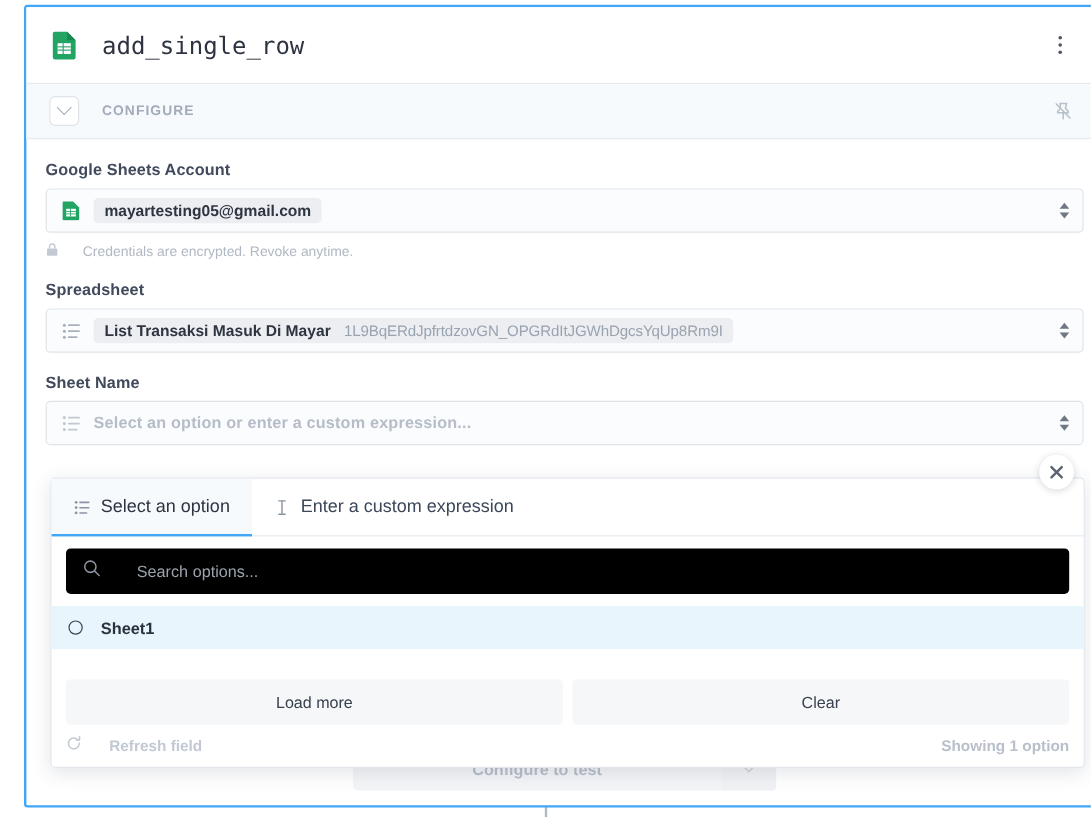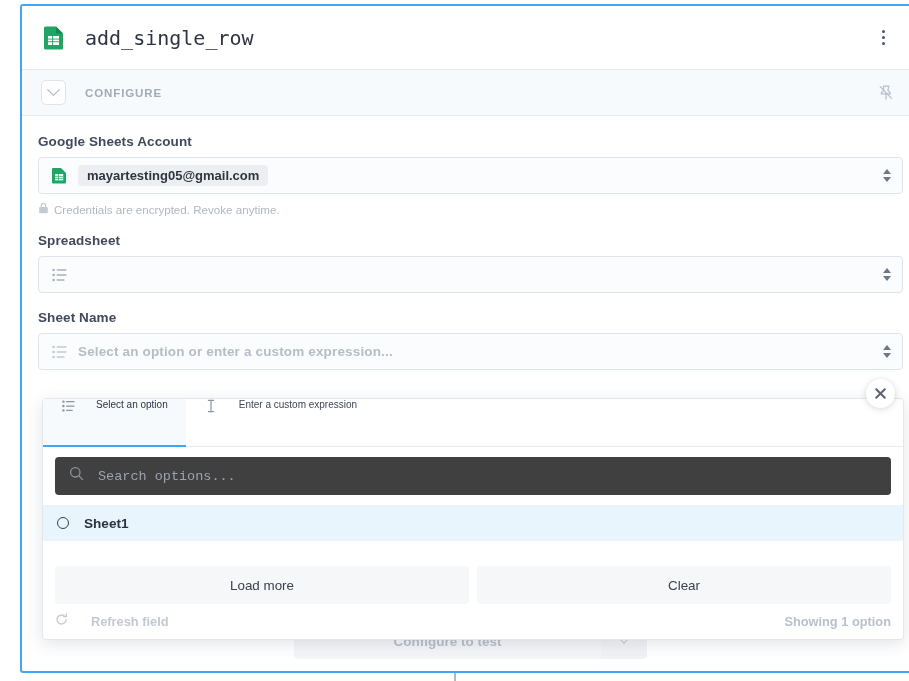--- a/index.html
+++ b/index.html
@@ -203,21 +203,21 @@
   .tri-down {
     width: 0; height: 0;
     border-left: 4.5px solid transparent;
     border-right: 4.5px solid transparent;
     border-top: 5px solid #6f7784;
   }
 
   .cred-note {
     display: flex;
     align-items: center;
-    gap: 5px;
+    gap: 20px;
     margin-top: 8px;
     font-size: 11.6px;
     color: #b0b8c3;
   }
 
   .field-group { margin-bottom: 17px; }
 
   
   .dropdown-panel {
     position: absolute;
@@ -230,23 +230,24 @@
     box-shadow: 0 4px 16px rgba(60,70,90,0.14);
     z-index: 20;
   }
   .dd-tabs {
     display: flex;
     height: 48px;
     border-bottom: 1px solid #e8ecf0;
   }
   .dd-tab {
     display: flex;
-    gap: 21px;
+    align-items: center;
+    gap: 9px;
     padding: 0 18px;
-    font-size: 10px;
+    font-size: 15px;
     color: #3c4758;
     cursor: pointer;
     position: relative;
   }
   .dd-tab.active {
     background: #f7fafd;
     color: #2d3442;
   }
   .dd-tab.active::after {
     content: "";
@@ -257,28 +258,27 @@
   }
   .dd-tab .tab-ico {
     width: 14px; height: 14px;
     display: flex; align-items: center; justify-content: center;
     color: #8b94a2;
   }
 
   .dd-search {
     margin: 10px 12px 0 12px;
     height: 38px;
-    background: #404040;
+    background: #000000;
     border-radius: 4px;
     display: flex;
     align-items: center;
     padding: 0 14px;
-    gap: 14px;
+    gap: 30px;
     cursor: text;
-    font-family: Liberation Mono, monospace;
   }
   .dd-search-text {
     font-size: 13.5px;
     color: #9ba3af;
   }
 
   .dd-option {
     height: 36px;
     margin-top: 10px;
     background: #e9f5fd;
@@ -485,20 +485,24 @@
               <g fill="#a8b0bb">
                 <circle cx="1.6" cy="2" r="1.3"></circle>
                   <rect x="4.6" y="1.3" width="10" height="1.4" rx="0.7"></rect>
                 <circle cx="1.6" cy="7" r="1.3"></circle>
                   <rect x="4.6" y="6.3" width="10" height="1.4" rx="0.7"></rect>
                 <circle cx="1.6" cy="12" r="1.3"></circle>
                   <rect x="4.6" y="11.3" width="8" height="1.4" rx="0.7"></rect>
               </g>
             </svg>
           </span>
+          <span class="chip">
+            <span>List Transaksi Masuk Di Mayar</span>
+            <span class="chip-sub">1L9BqERdJpfrtdzovGN_OPGRdItJGWhDgcsYqUp8Rm9I</span>
+          </span>
           <span class="stepper">
             <span class="tri-up"></span>
               <span class="tri-down"></span>
           </span>
         </div>
       </div>
 
       <div class="field-group">
         <div class="field-label">Sheet Name</div>
         <div class="select-field placeholder-state">

